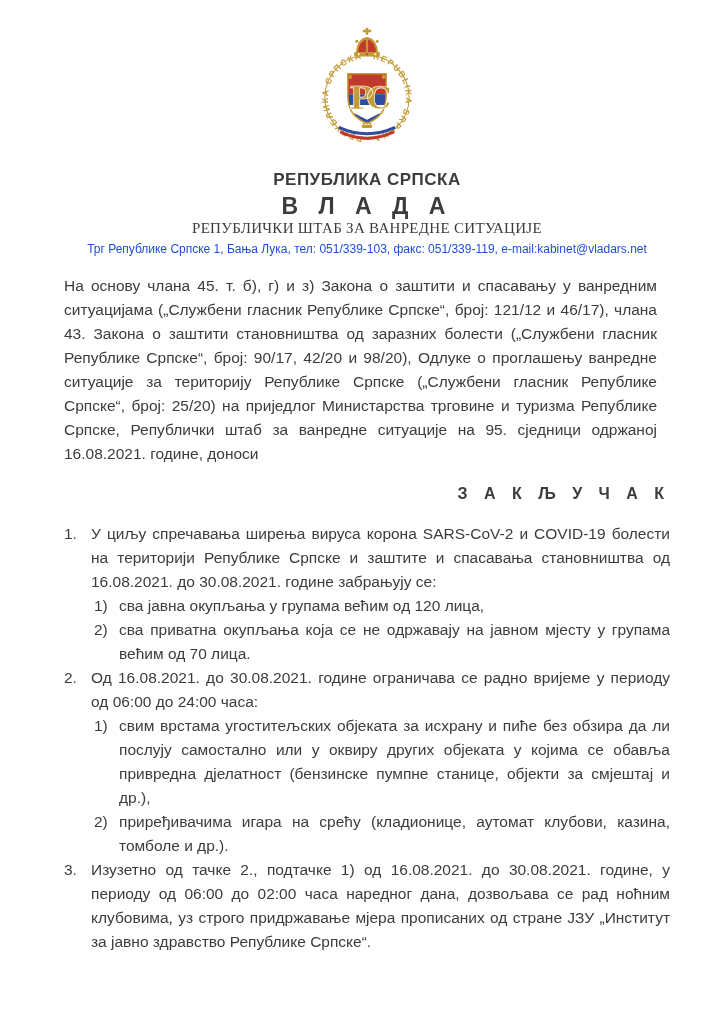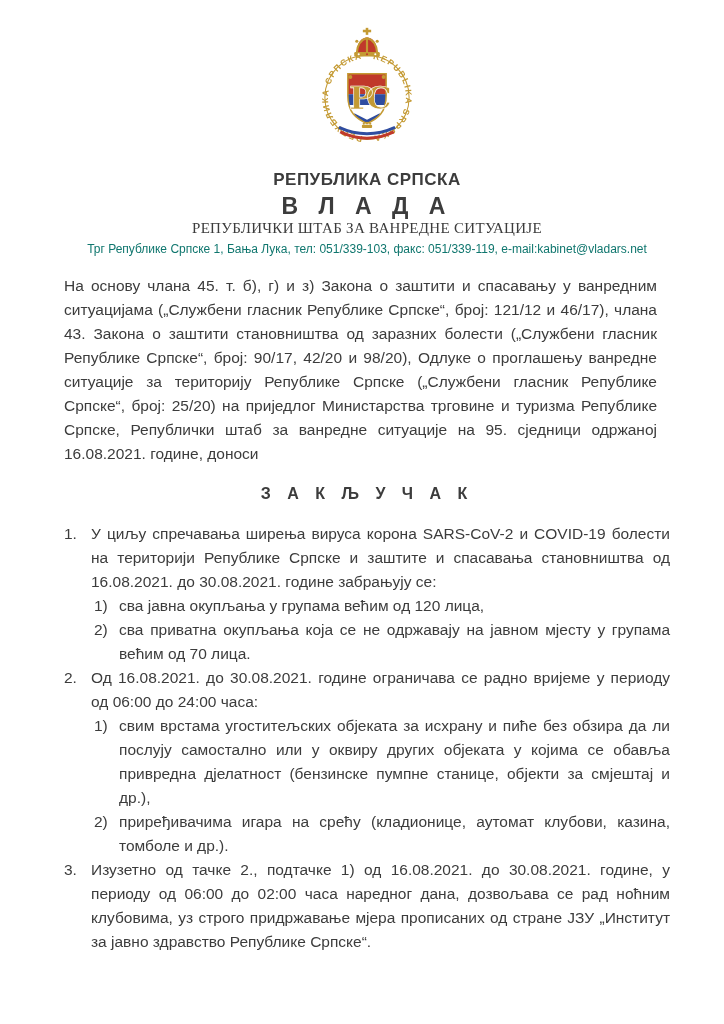--- a/index.html
+++ b/index.html
@@ -8,24 +8,24 @@
     font-family:"Liberation Sans",sans-serif;
     color:#3c3c3c;
     -webkit-font-smoothing:antialiased;
   }
   .page{padding:24px 54px 0 64px;box-sizing:border-box;width:724px;}
   .header{text-align:center;}
   .emblem-wrap{width:128px;margin:0 auto;}
   .org1{font-size:17px;font-weight:bold;margin-top:8px;letter-spacing:.5px;}
   .org2{font-size:23px;font-weight:bold;letter-spacing:7px;margin-top:3px;}
   .org3{font-size:15px;letter-spacing:.3px;font-family:Liberation Serif, serif;}
-  .address{font-size:12px;margin-top:5px;color:#0f766e;}
+  .address{font-size:12px;margin-top:5px;color:#1d4ed8;}
   .meta{margin-top:22px;font-size:15.5px;line-height:23px;}
   .intro{margin:18px 13px 0 0;font-size:15.5px;line-height:24px;text-align:justify;}
-  .title{margin-top:19px;text-align:center;font-size:16px;font-weight:bold;letter-spacing:6px;}
+  .title{margin-top:19px;text-align:right;font-size:16px;font-weight:bold;letter-spacing:6px;}
   .subtitle{margin:1px auto 0 auto;max-width:620px;text-align:center;font-size:15.5px;font-weight:bold;line-height:24px;}
   .list{margin-top:19px;font-size:15.5px;line-height:24px;}
   .item{display:flex;align-items:flex-start;}
   .item > .num{flex:none;width:27px;}
   .item > .body{flex:1;min-width:0;}
   .item .text{text-align:justify;}
   .sub{display:flex;align-items:flex-start;margin-left:3px;}
   .sub > .num{flex:none;width:25px;}
   .sub > .text{flex:1;text-align:justify;}
 </style>

